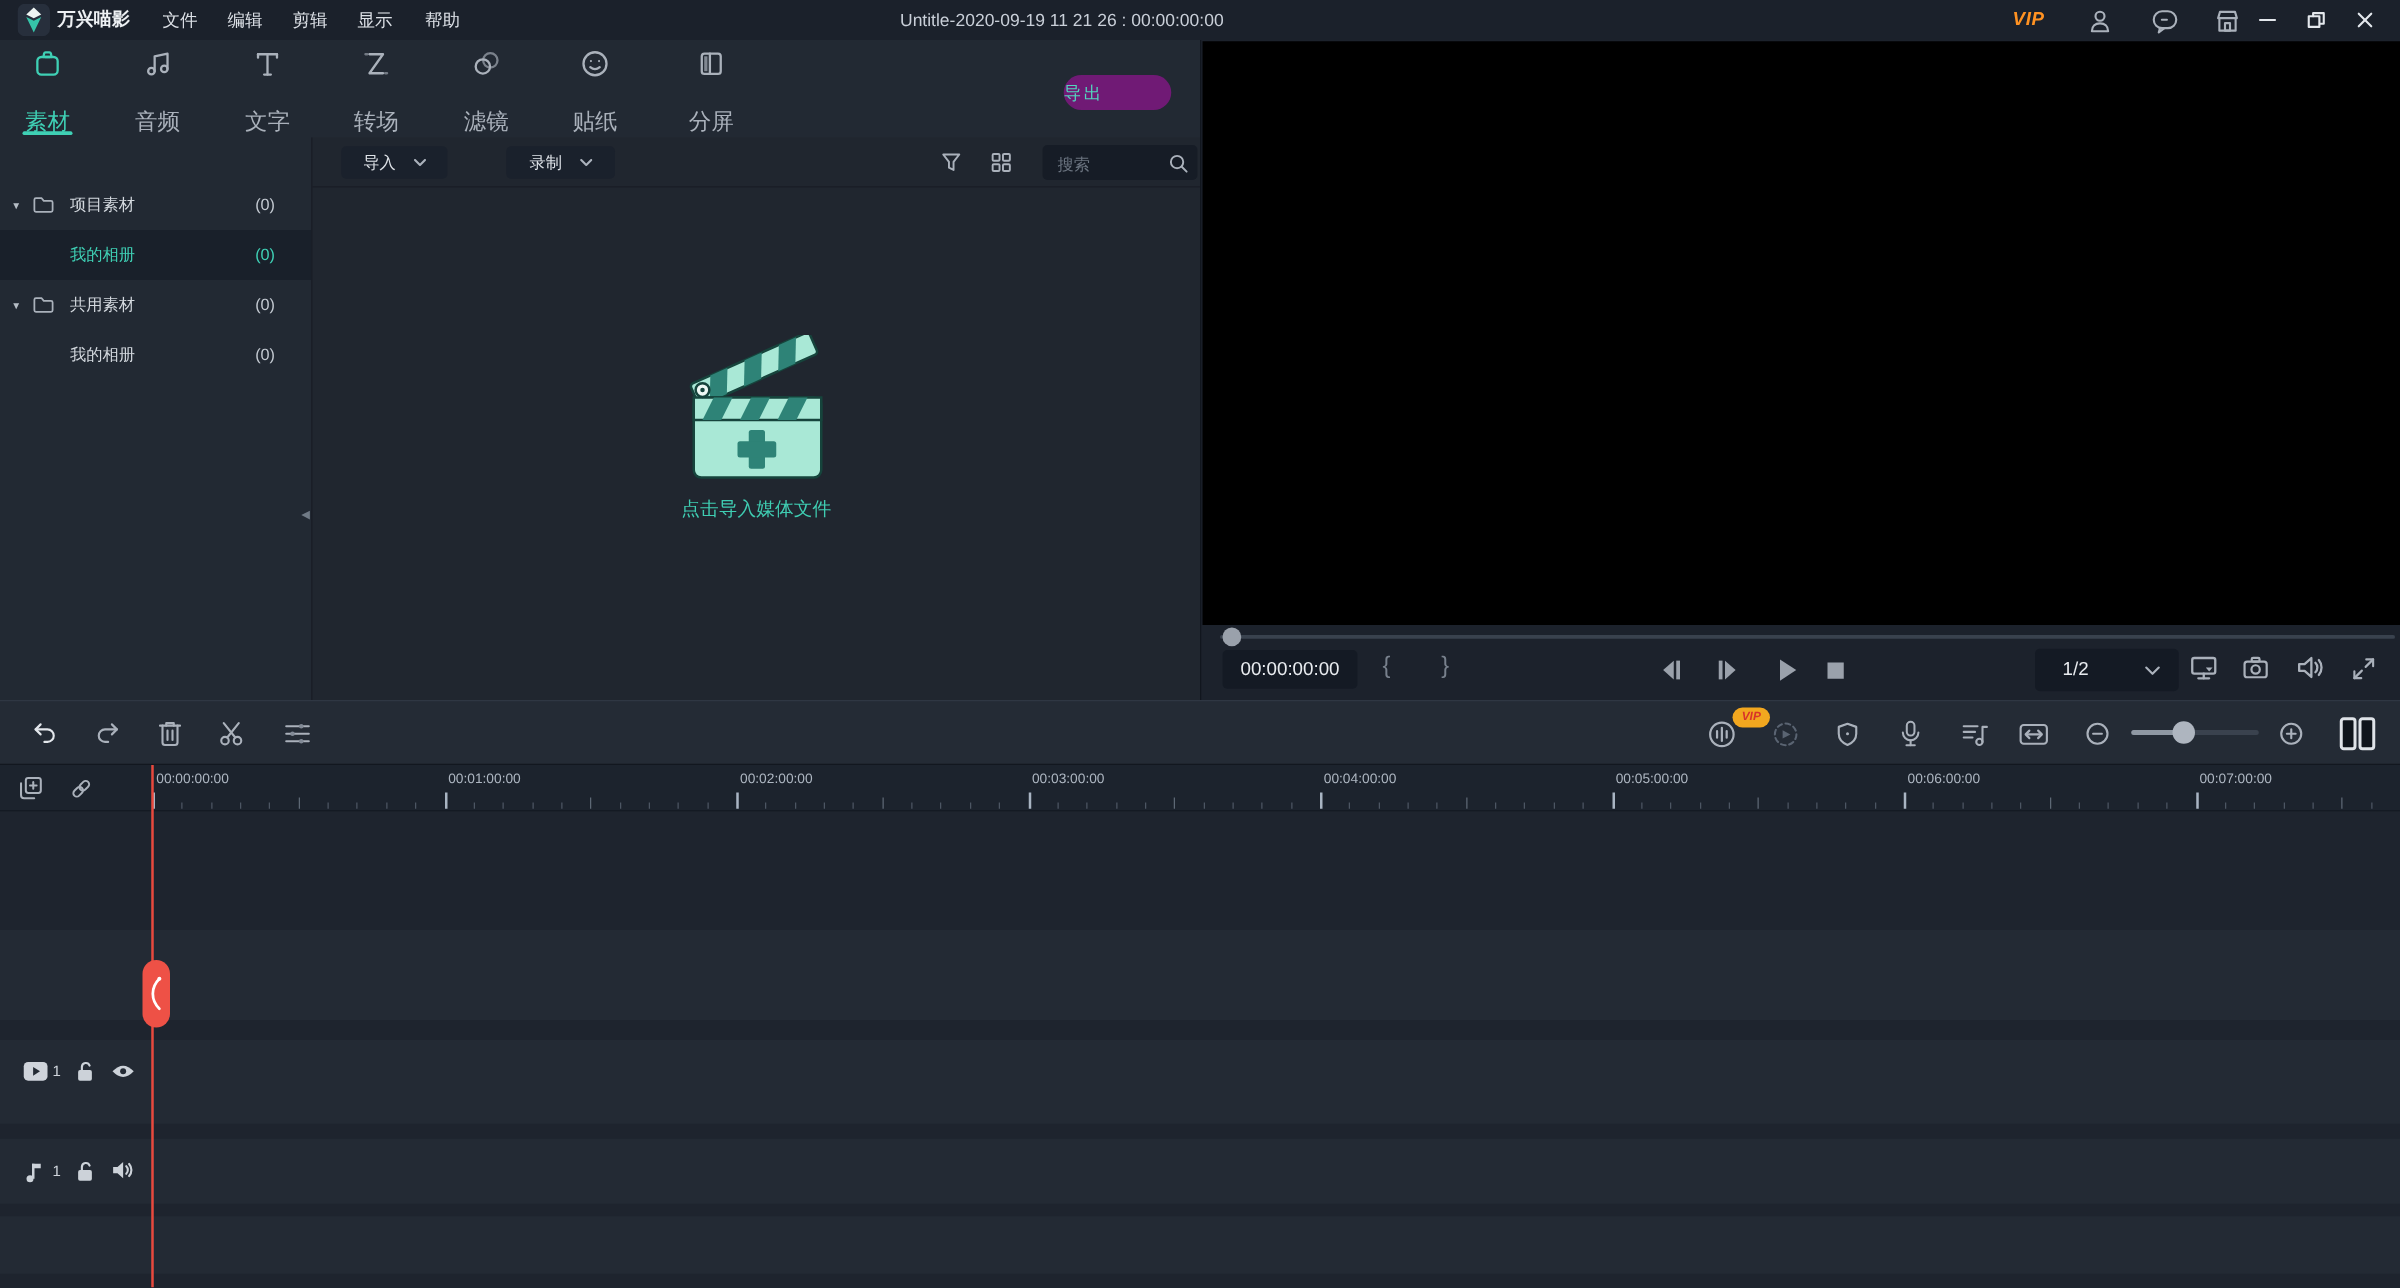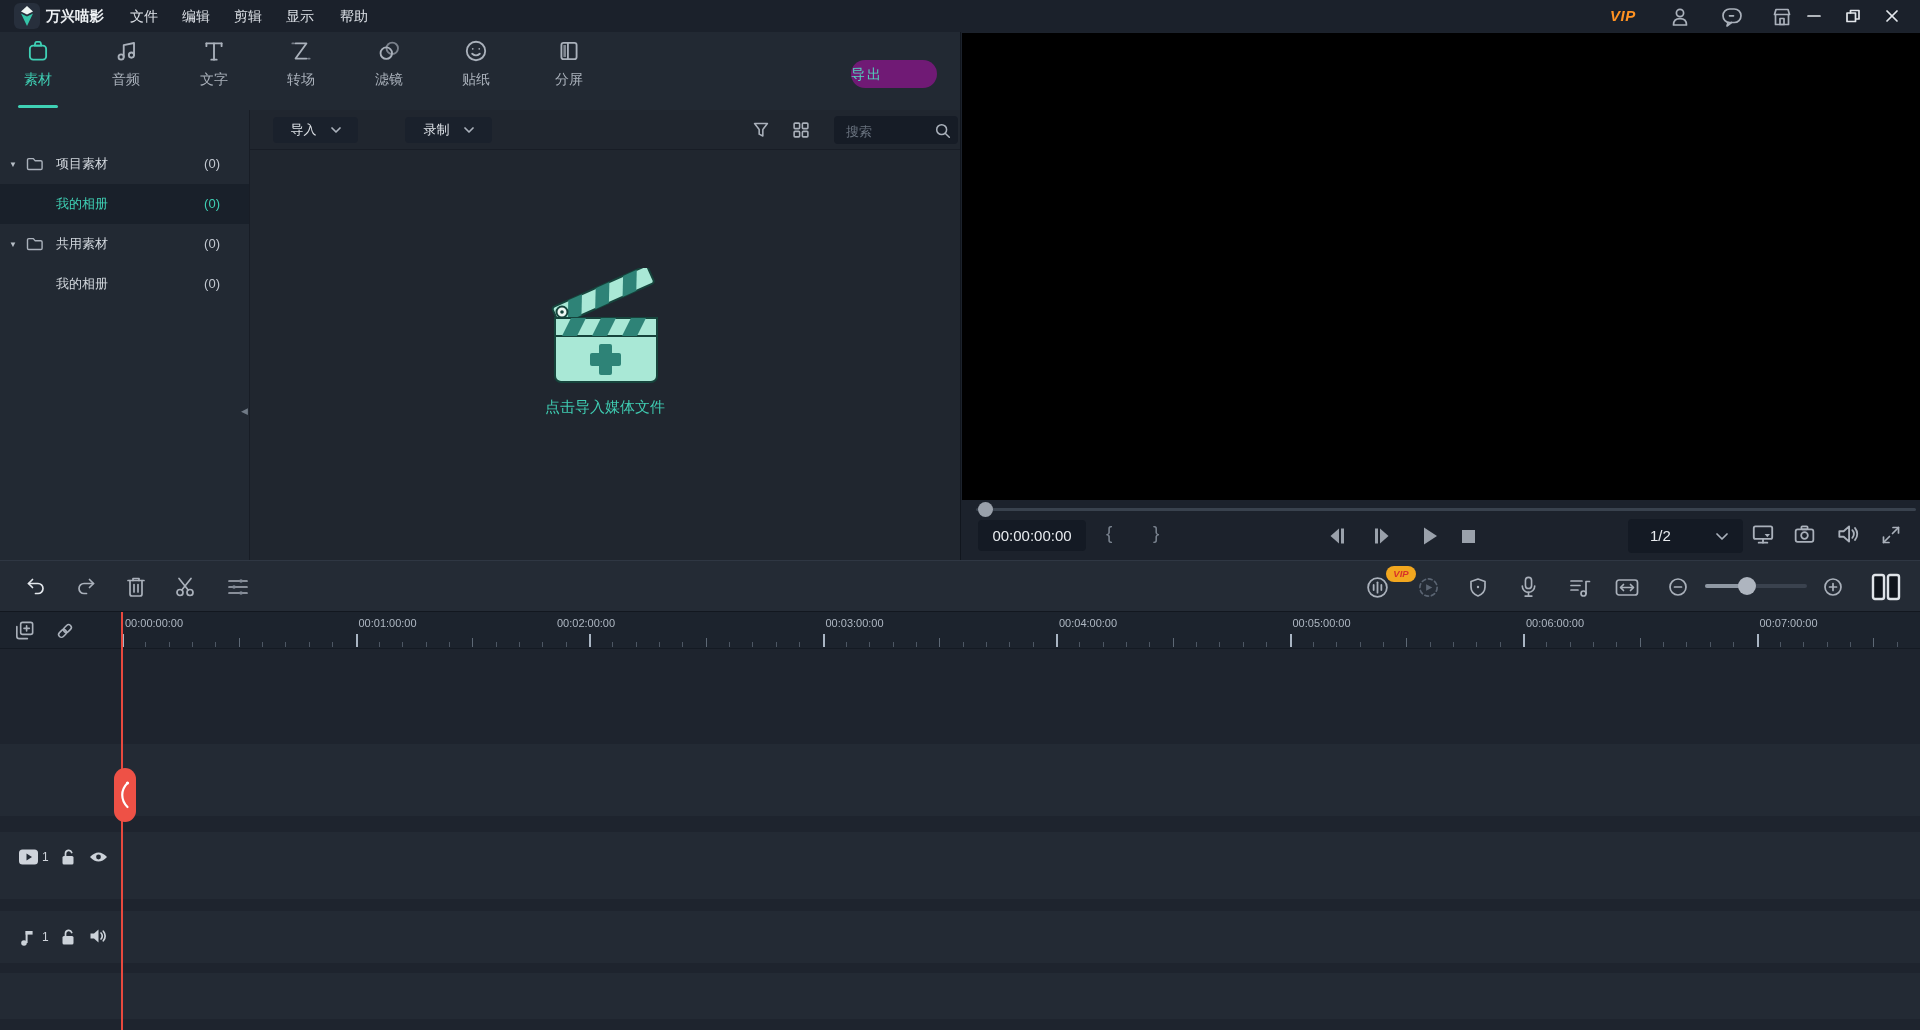--- a/index.html
+++ b/index.html
@@ -15,21 +15,21 @@
   
   .titlebar{position:absolute;left:0;top:0;width:1920px;height:32px;background:#1b212b;border-bottom:1px solid #12171f}
   .menu{position:absolute;top:0;height:32px;line-height:32px;font-size:14px;color:#dde1e7;text-align:center;width:36px;cursor:default}
   .appname{position:absolute;left:46px;top:0;height:32px;line-height:32px;font-size:14.5px;font-weight:bold;color:#eef1f4}
   .wintitle{position:absolute;left:720px;top:0;height:32px;line-height:32px;font-size:14px;color:#c9cfd8}
   .viptxt{position:absolute;left:1610px;top:0;height:32px;line-height:32px;font-size:15px;font-weight:900;font-style:italic;color:#ff9222;letter-spacing:.5px}
 
   
   .left-panel{position:absolute;left:0;top:32px;width:960px;height:528px;background:#222933}
   .tab{position:absolute;top:6px;width:64px;height:66px;text-align:center;cursor:pointer}
-  .tab .tlabel{display:block;margin-top:3px;font-size:14px;color:#aab1bb}
+  .tab .tlabel{display:block;margin-top:16px;font-size:18px;color:#aab1bb}
   .tab.active .tlabel{color:#3fd0b5}
   .tab.active::after{content:"";position:absolute;left:12px;right:12px;bottom:-4px;height:3px;background:#3fd0b5;border-radius:2px}
   .export-btn{position:absolute;left:851px;top:28px;width:86px;height:28px;border-radius:14px;background:#701a75;
       color:#53d7be;font-size:14px;text-align:left;line-height:28px;letter-spacing:2px;cursor:pointer}
 
   
   .sidebar{position:absolute;left:0;top:80px;width:249px;bottom:0}
   .side-row{position:absolute;left:0;width:249px;height:40px;line-height:40px;font-size:13px;color:#d3d8de;cursor:pointer}
   .side-row .tri{position:absolute;left:9px;font-size:8px;color:#b6bdc6;top:1px}
   .side-row .fico{position:absolute;left:25px;top:10px}
@@ -91,20 +91,21 @@
     <rect x="0" y="0" width="26" height="26" rx="6" fill="#272f3c"></rect>
     <path d="M13 3 L19 8.5 L13 11.5 L7 8.5 Z" fill="#eef4f2"></path>
     <path d="M7 10.5 L13 13.5 L19 10.5 L13 23 Z" fill="#35c4a8"></path>
   </svg>
   <span class="appname">万兴喵影</span>
   <span class="menu" style="left:126px">文件</span>
   <span class="menu" style="left:178px">编辑</span>
   <span class="menu" style="left:230px">剪辑</span>
   <span class="menu" style="left:282px">显示</span>
   <span class="menu" style="left:336px">帮助</span>
+  <span class="wintitle">Untitle-2020-09-19 11 21 26 : 00:00:00:00</span>
   <span class="viptxt">VIP</span>
   <svg class="ic abs" style="left:1669px;top:7px" width="22" height="20">
     <circle cx="11" cy="6" r="3.6"></circle>
       <path d="M4.5 18 c0-4.2 2.8-6.3 6.5-6.3 s6.5 2.1 6.5 6.3 Z"></path>
   </svg>
   <svg class="ic abs" style="left:1721px;top:6px" width="22" height="22">
     <rect x="2" y="3" width="18" height="13.5" rx="6.7"></rect>
       <path d="M7 16.5 L6 20 L10.5 16.5"></path>
       <line x1="8.5" y1="9.8" x2="12.5" y2="9.8"></line>
   </svg>
@@ -428,21 +429,21 @@
     </svg>
     <svg class="ic abs" style="left:54px;top:8px" width="22" height="22" viewBox="0 0 24 24">
       <g transform="rotate(-45 12 12)">
         <rect x="3.5" y="9" width="9.5" height="6" rx="3"></rect>
           <rect x="11" y="9" width="9.5" height="6" rx="3"></rect>
       </g>
     </svg>
     <div class="ruler">
         <span class="ruler-label" style="left: 125px;">00:00:00:00</span>
         <span class="ruler-label" style="left: 358.5px;">00:01:00:00</span>
-        <span class="ruler-label" style="left: 557px;">00:02:00:00</span>
+        <span class="ruler-label" style="left: 592px;">00:02:00:00</span>
         <span class="ruler-label" style="left: 825.5px;">00:03:00:00</span>
         <span class="ruler-label" style="left: 1059px;">00:04:00:00</span>
         <span class="ruler-label" style="left: 1292.5px; text-align: right;">00:05:00:00</span>
         <span class="ruler-label" style="left: 1526px;">00:06:00:00</span>
         <span class="ruler-label" style="left: 1759.5px;">00:07:00:00</span>
         <i class="tick maj" style="left: 122px;"></i>
         <i class="tick" style="left: 145.35px;"></i>
         <i class="tick" style="left: 168.7px;"></i>
         <i class="tick" style="left: 192.05px;"></i>
         <i class="tick" style="left: 215.4px;"></i>

